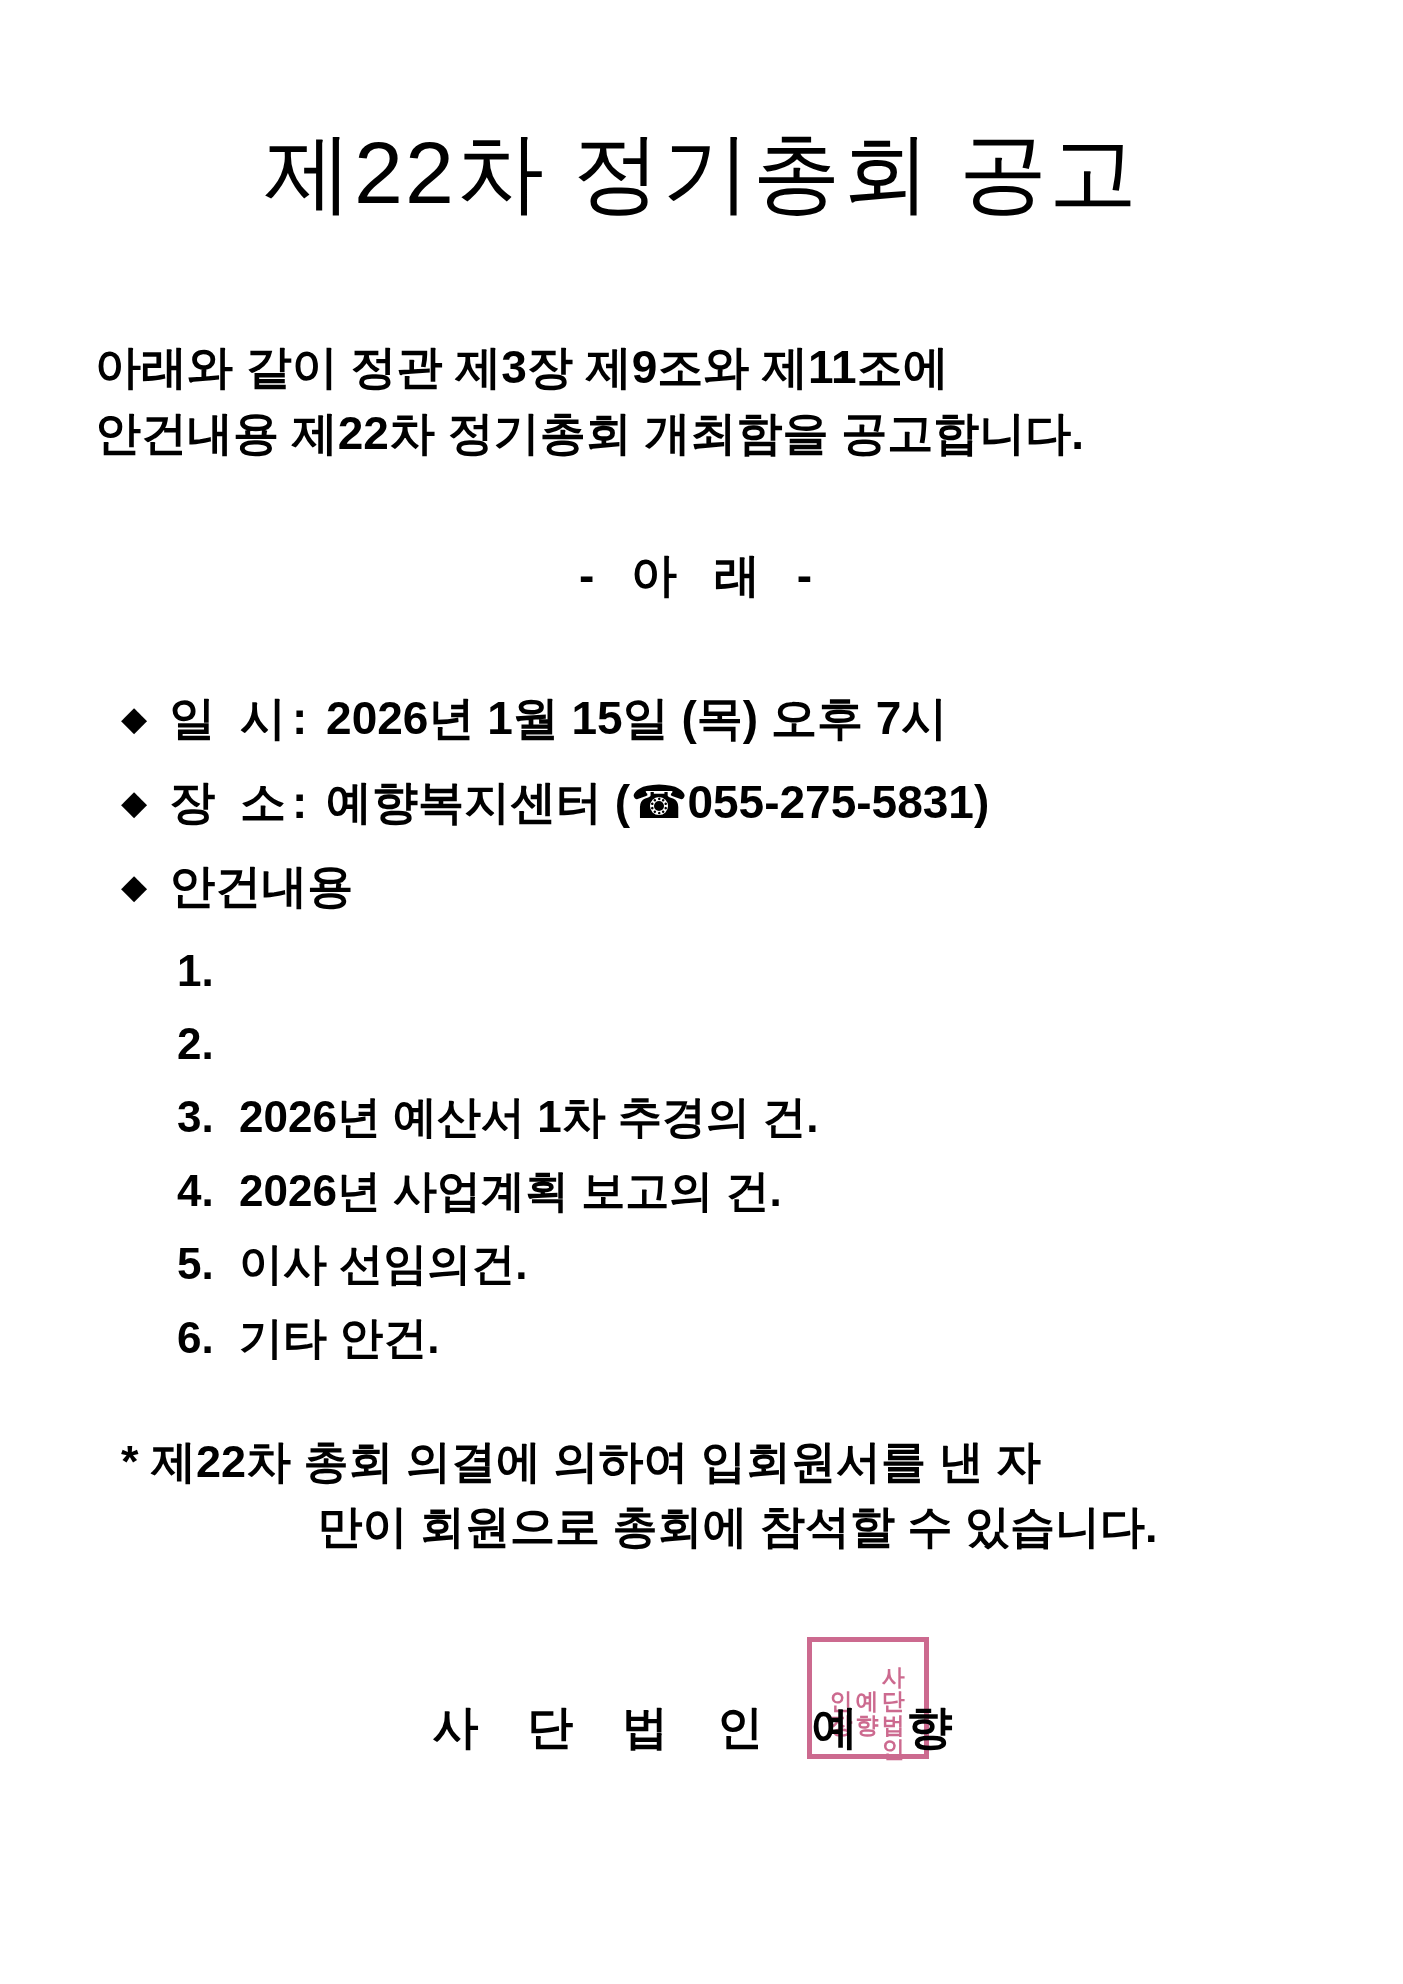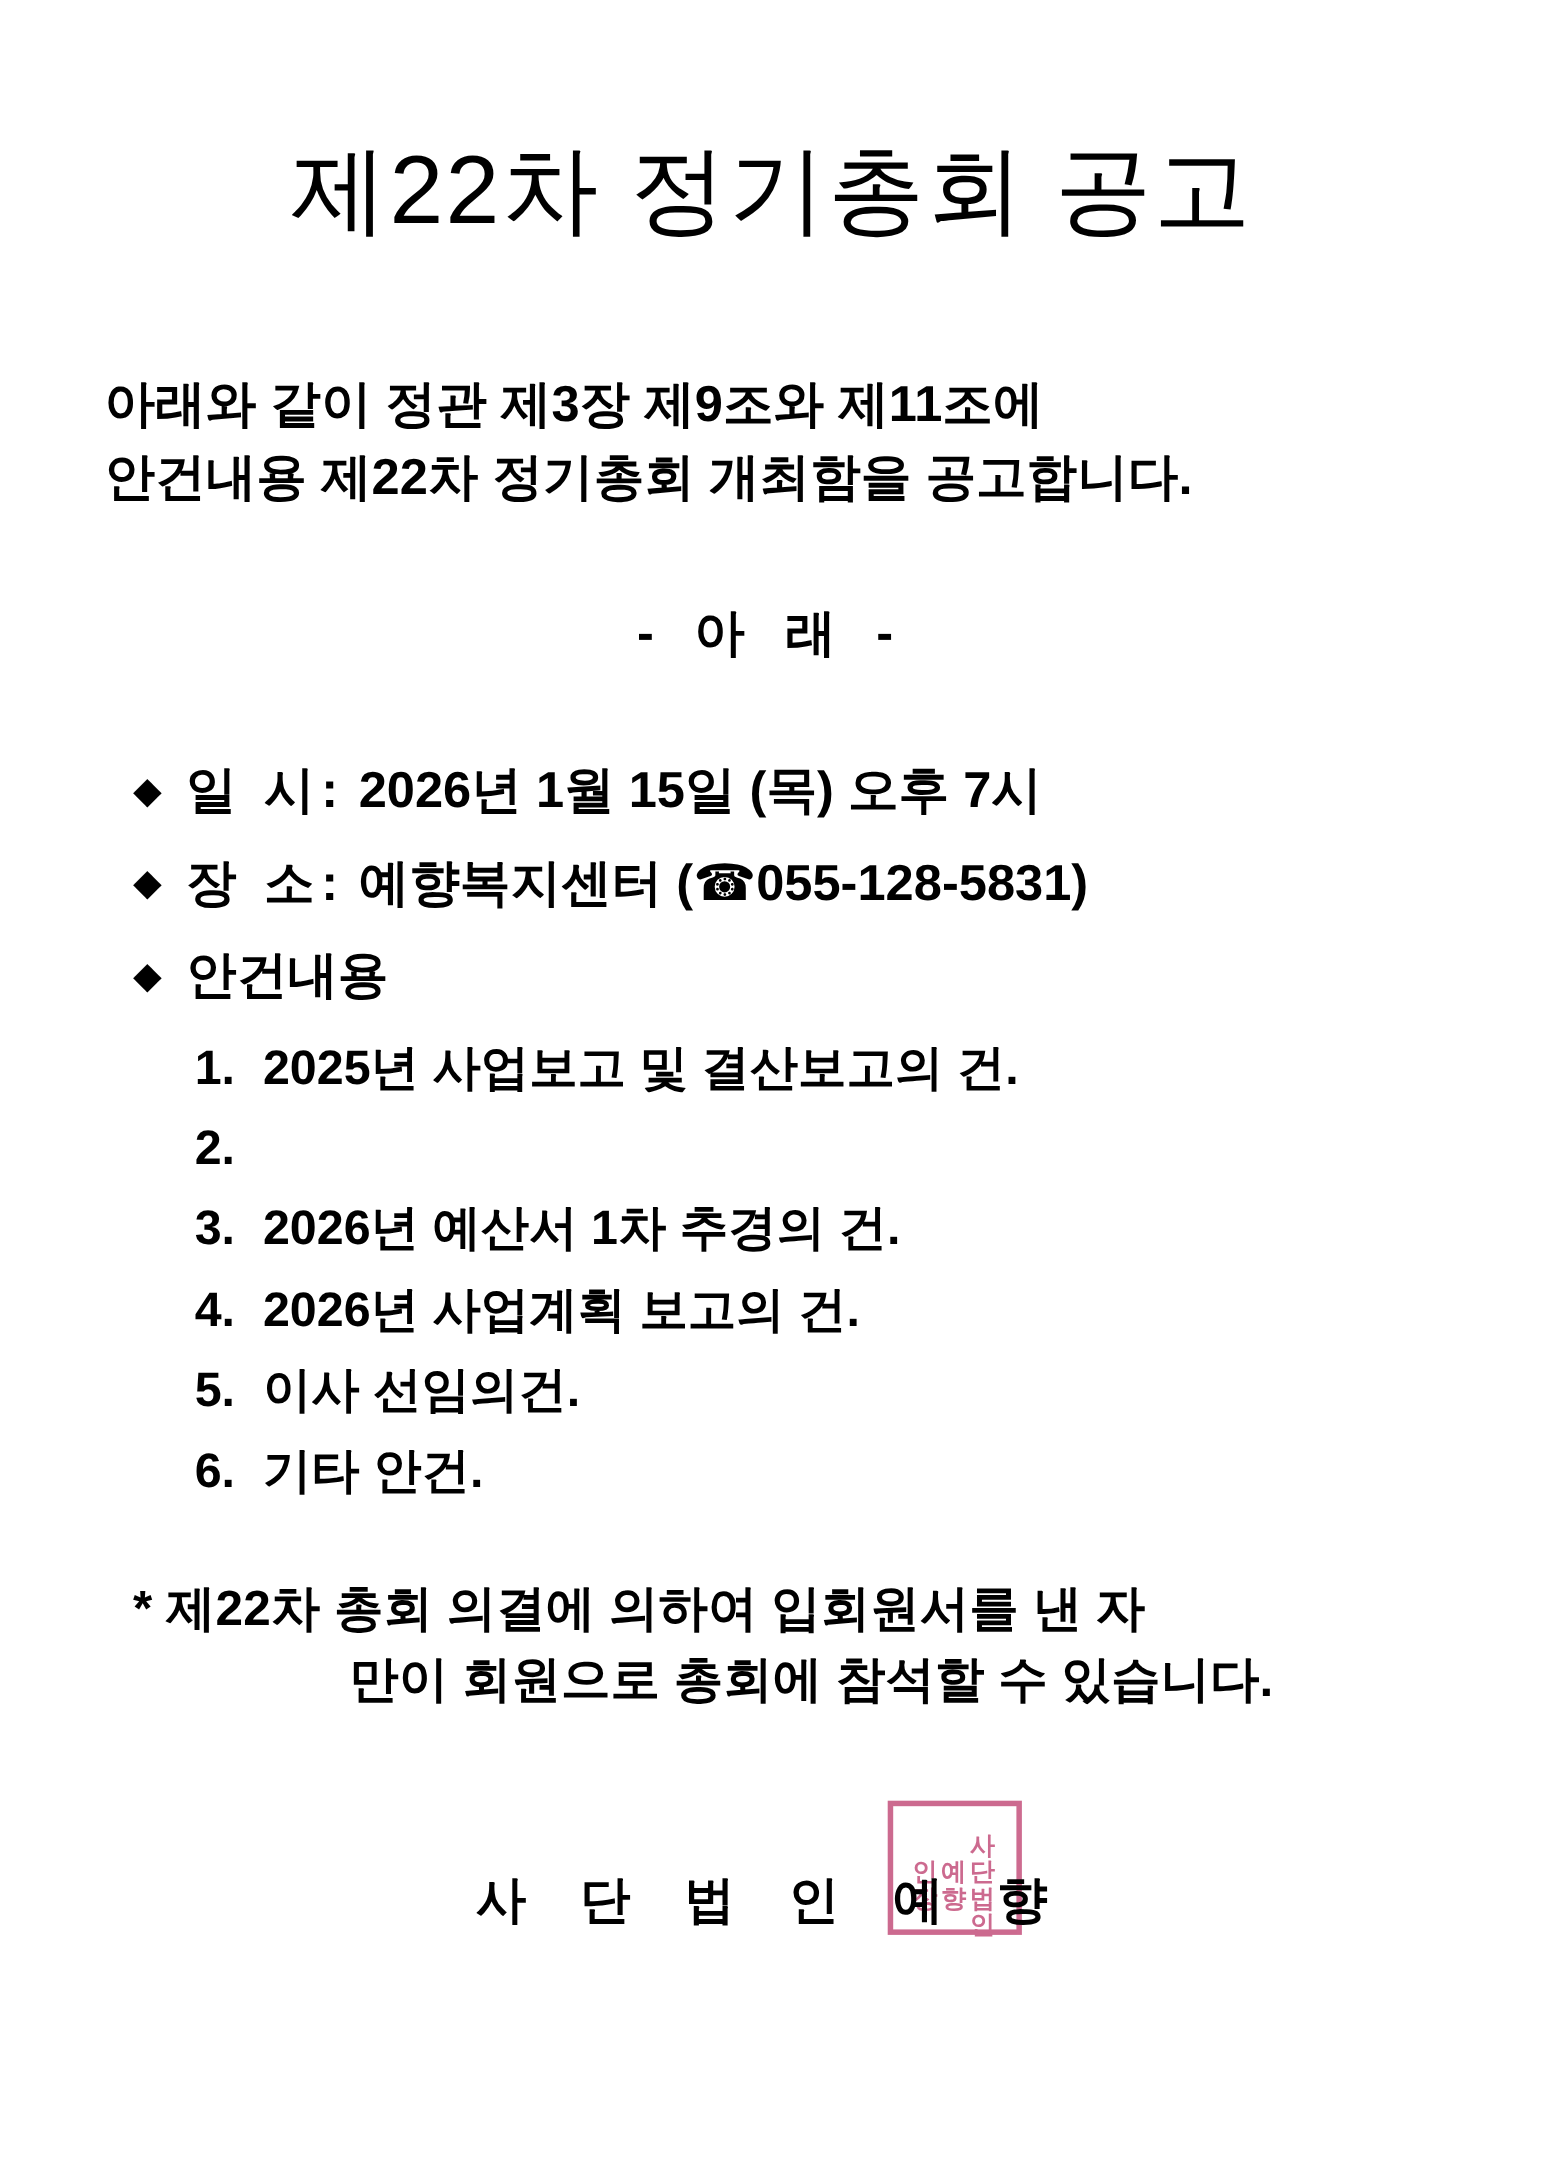--- a/index.html
+++ b/index.html
@@ -159,32 +159,31 @@
       <span class="diamond">◆</span>
       <span class="label-spaced">일 시:</span>
       <span>&nbsp;</span>
       <span>2026년 1월 15일 (목) 오후 7시</span>
     </div>
 
     <div class="bullet-row">
       <span class="diamond">◆</span>
       <span class="label-spaced">장 소:</span>
       <span>&nbsp;</span>
-      <span>예향복지센터 (☎055-128-5831)</span>
+      <span>예향복지센터 (☎055-275-5831)</span>
     </div>
 
     <div class="bullet-row">
       <span class="diamond">◆</span>
       <span>안건내용</span>
     </div>
 
     <ul class="agenda-list">
       <li class="agenda-item">
         <span class="agenda-num">1.</span>
-        <span>2025년 사업보고 및 결산보고의 건.</span>
       </li>
       <li class="agenda-item">
         <span class="agenda-num">2.</span>
       </li>
       <li class="agenda-item">
         <span class="agenda-num">3.</span>
         <span>2026년 예산서 1차 추경의 건.</span>
       </li>
       <li class="agenda-item">
         <span class="agenda-num">4.</span>

